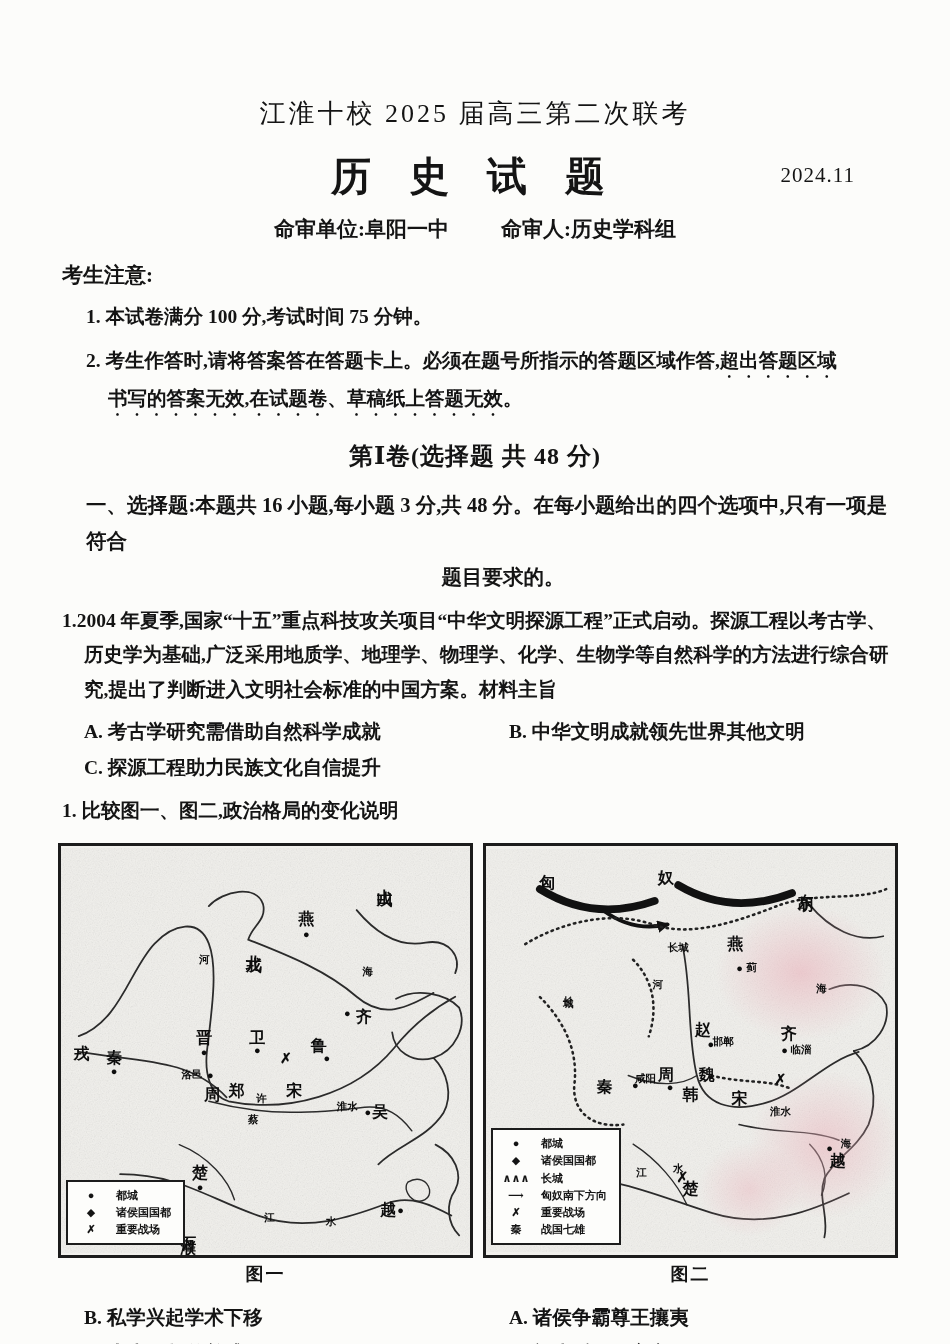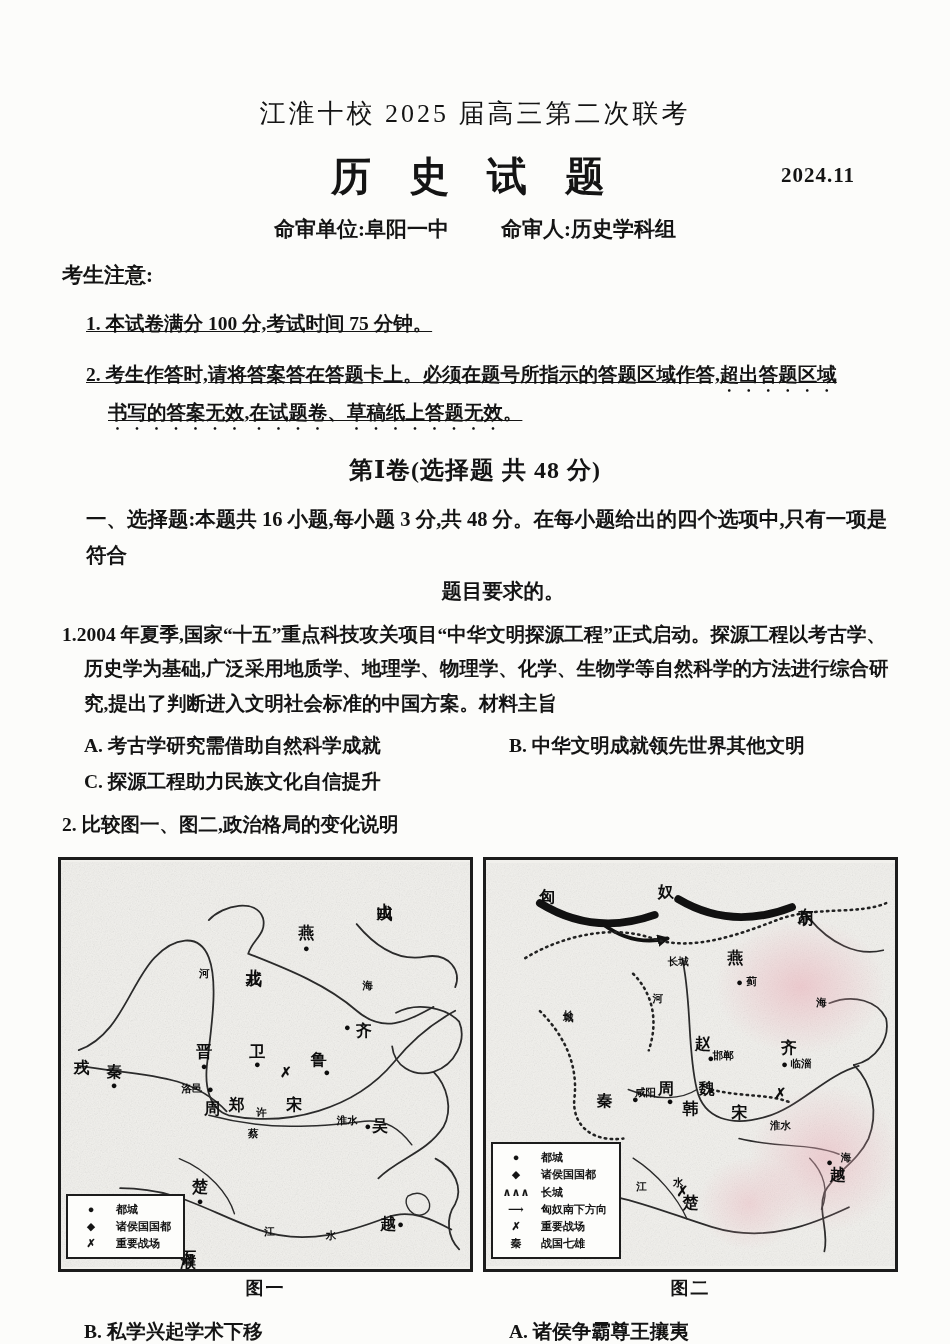--- a/index.html
+++ b/index.html
@@ -9,27 +9,27 @@
     font-family:"Liberation Serif","DejaVu Serif",serif;
     color:#141414;
     -webkit-font-smoothing:antialiased;
   }
   .sheet{position:absolute;inset:0;overflow:hidden;}
 
   
   .title1{margin-top:96px;text-align:center;font-size:26px;font-weight:400;letter-spacing:3px;}
   .title2-row{position:relative;margin-top:18px;height:52px;}
   .title2{text-align:center;font-size:40px;font-weight:700;letter-spacing:14px;}
-  .date{position:absolute;right:95px;top:14px;font-size:21px;font-weight:700;letter-spacing:1px;}
+  .date{position:absolute;right:95px;top:14px;font-size:21px;font-weight:400;letter-spacing:1px;}
   .review-row{display:flex;justify-content:center;gap:52px;margin-top:14px;font-size:21px;font-weight:700;}
 
   
   .notice{margin:18px 55px 0 62px;}
   .notice-head{font-size:21px;font-weight:700;}
-  .notice-item{font-size:19.5px;font-weight:600;line-height:1.7;padding-left:46px;text-indent:-22px;margin-top:18px;text-decoration:underline;}
+  .notice-item{font-size:19.5px;font-weight:600;line-height:1.7;padding-left:46px;text-indent:-22px;margin-top:11px;}
   .emph{
     -webkit-text-emphasis:filled dot #111;-webkit-text-emphasis-position:under right;
     text-emphasis:filled dot #111;text-emphasis-position:under right;
   }
 
   
   .sec-title{margin-top:20px;text-align:center;font-size:24px;font-weight:700;letter-spacing:1px;}
   .instr{margin:16px 52px 0 86px;font-size:20.5px;font-weight:700;line-height:1.75;}
   .instr .l2{padding-left:22px;text-align:center;}
 
@@ -93,21 +93,21 @@
     <div class="l2">题目要求的。</div>
   </div>
 
   <div class="q-stem">1.2004 年夏季,国家“十五”重点科技攻关项目“中华文明探源工程”正式启动。探源工程以考古学、历史学为基础,广泛采用地质学、地理学、物理学、化学、生物学等自然科学的方法进行综合研究,提出了判断进入文明社会标准的中国方案。材料主旨</div>
   <div class="opts">
     <span>A. 考古学研究需借助自然科学成就</span>
     <span>B. 中华文明成就领先世界其他文明</span>
     <span>C. 探源工程助力民族文化自信提升</span>
   </div>
 
-  <div class="q-stem">2. 比较图一、图二,政治格局的变化说明</div>
+  <div class="q-stem">1. 比较图一、图二,政治格局的变化说明</div>
 
   <div class="maps-row">
 
     <div class="map-wrap">
       <div class="map-box">
         <svg viewBox="0 0 415 409" width="100%" height="100%">
           <defs>
             <filter id="paper1" x="0" y="0" width="100%" height="100%">
               <feTurbulence type="fractalNoise" baseFrequency="0.85" numOctaves="3" stitchTiles="stitch"></feTurbulence>
               <feColorMatrix type="saturate" values="0"></feColorMatrix>

